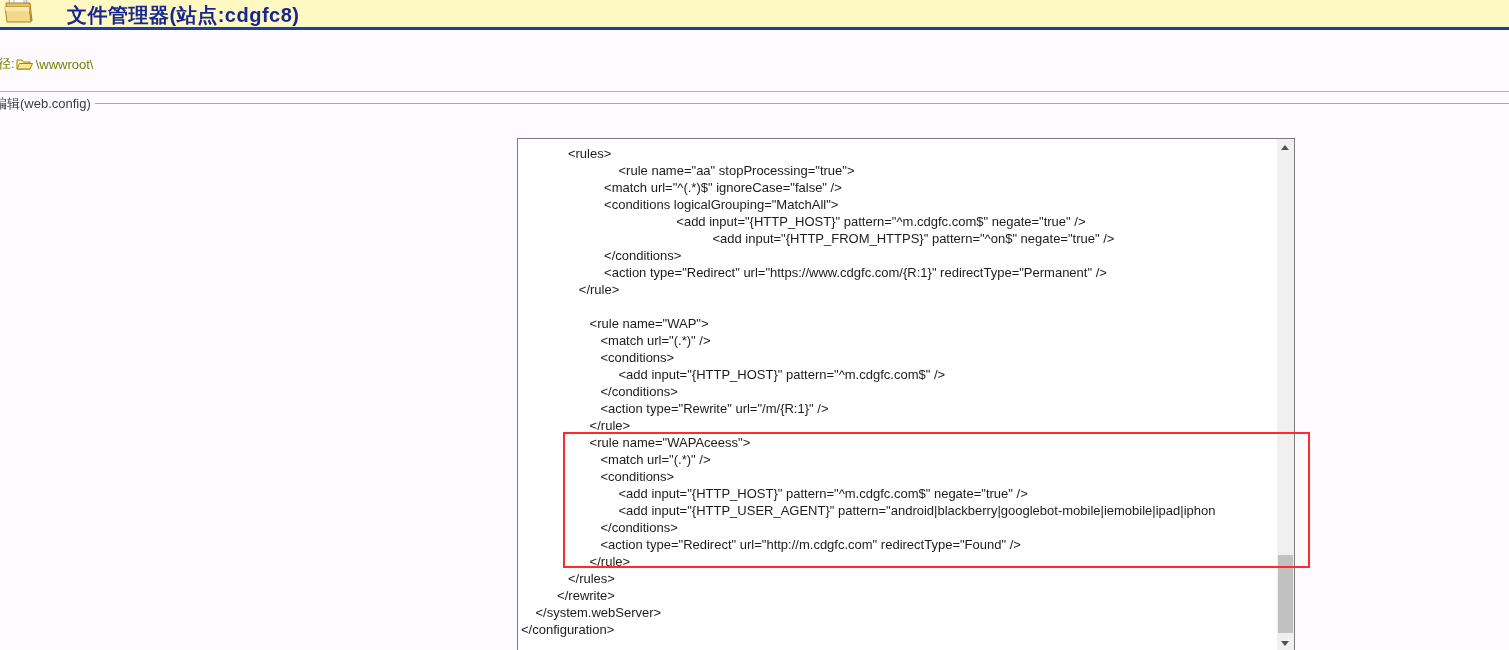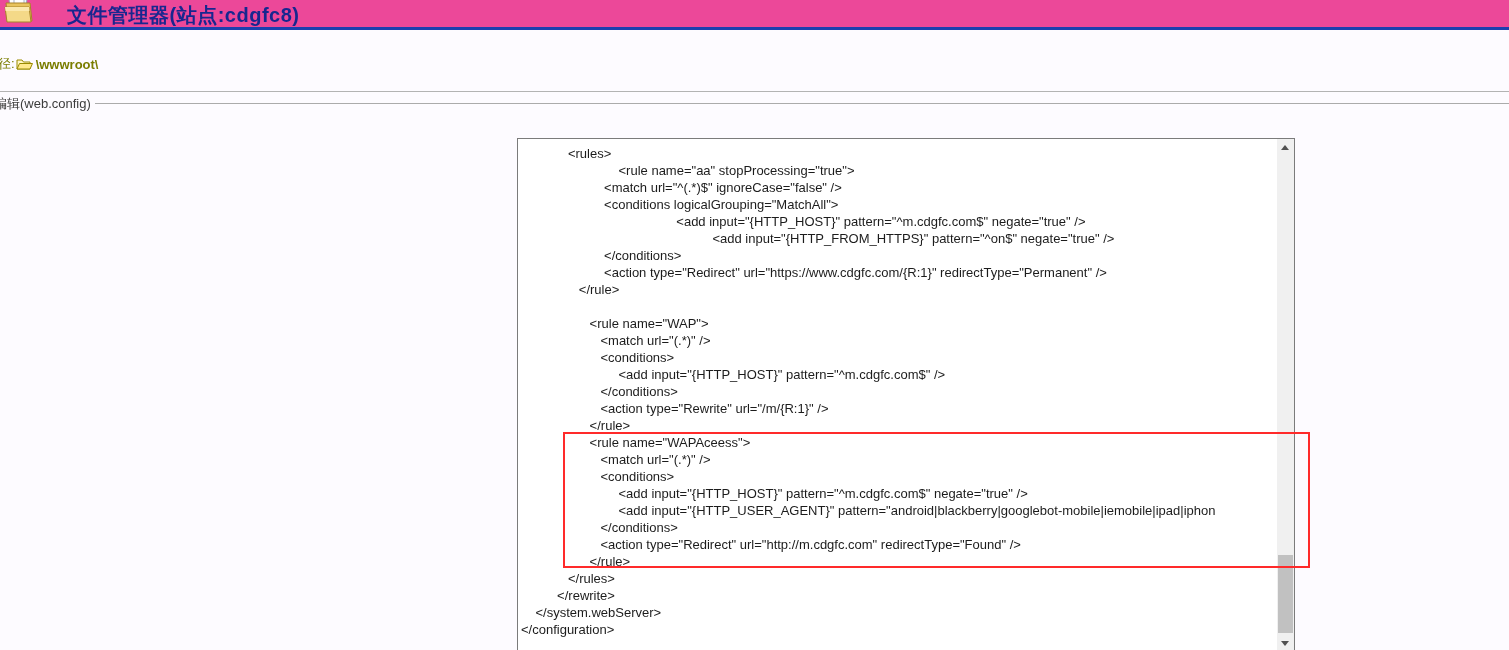--- a/index.html
+++ b/index.html
@@ -7,38 +7,38 @@
   body {
     position:relative;
     background:#fdfbff;
     font-family:"Liberation Sans", sans-serif;
     color:#222;
   }
 
   
   .header-band {
     position:absolute; left:0; top:0; width:1509px; height:30px;
-    background:#ec4899;
+    background:#fef9c3;
     border-bottom:3px solid #1c3fae;
   }
   .app-icon { position:absolute; left:3px; top:-9px; width:34px; height:34px; }
   .app-title {
     position:absolute; left:67px; top:2px;
     font-size:20px; font-weight:bold; color:#17278f;
     letter-spacing:0.5px; white-space:nowrap;
   }
 
   
   .path-bar {
     position:absolute; left:-15px; top:55px; height:18px;
     display:flex; align-items:center; white-space:nowrap;
   }
   .path-label { font-size:13px; color:#7a7d00; }
   .path-folder-icon { width:17px; height:14px; margin:0 3px 0 1px; }
-  .path-value { font-size:13px; font-weight:bold; color:#7a7d00; }
+  .path-value { font-size:13px; font-weight:normal; color:#7a7d00; }
 
   
   .page-divider {
     position:absolute; left:0; top:91px; width:1509px; height:0;
     border-top:1px solid #b3b3b3;
   }
 
   
   .edit-legend-row {
     position:absolute; left:-6px; top:95px; width:1520px; height:17px;

